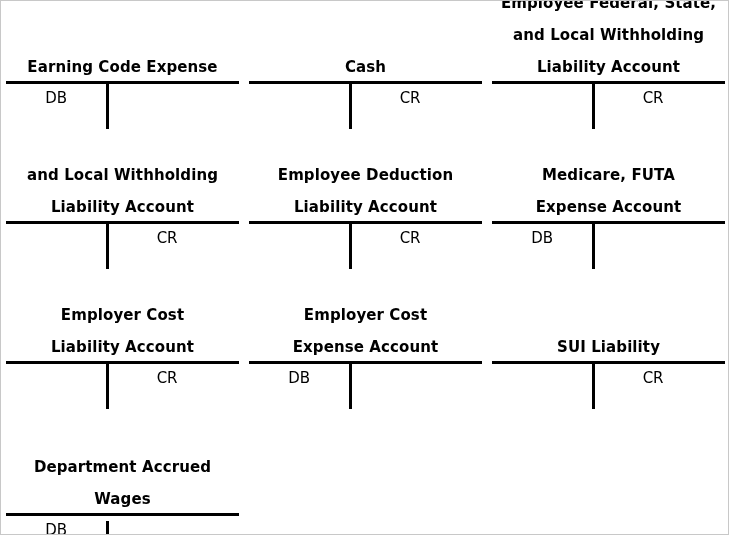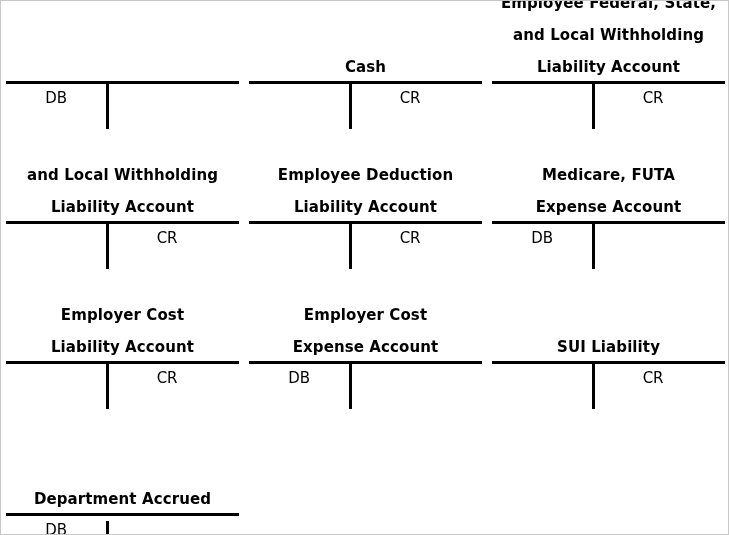--- a/index.html
+++ b/index.html
@@ -104,20 +104,21 @@
   .row-last .t-side { bottom: 22px; }
 </style>
 </head>
 <body>
 
 <div id="canvas">
   <div class="grid" id="grid">
       <div class="cell">
         <div class="taccount">
           <div class="t-title">
+            <span class="line">Earning Code Expense</span>
           </div>
           <div class="t-rule"></div>
           <div class="t-stem"></div>
           <div class="t-side db">DB</div>
           <div class="t-side cr"></div>
         </div>
       </div>
       <div class="cell">
         <div class="taccount">
           <div class="t-title">
@@ -210,20 +211,21 @@
           <div class="t-rule"></div>
           <div class="t-stem"></div>
           <div class="t-side db"></div>
           <div class="t-side cr">CR</div>
         </div>
       </div>
       <div class="cell row-last">
         <div class="taccount">
           <div class="t-title">
             <span class="line">Department Accrued</span>
+            <span class="line">Wages</span>
           </div>
           <div class="t-rule"></div>
           <div class="t-stem"></div>
           <div class="t-side db">DB</div>
           <div class="t-side cr"></div>
         </div>
       </div>
       <div class="cell row-last empty"></div>
       <div class="cell row-last empty"></div>
     </div>

